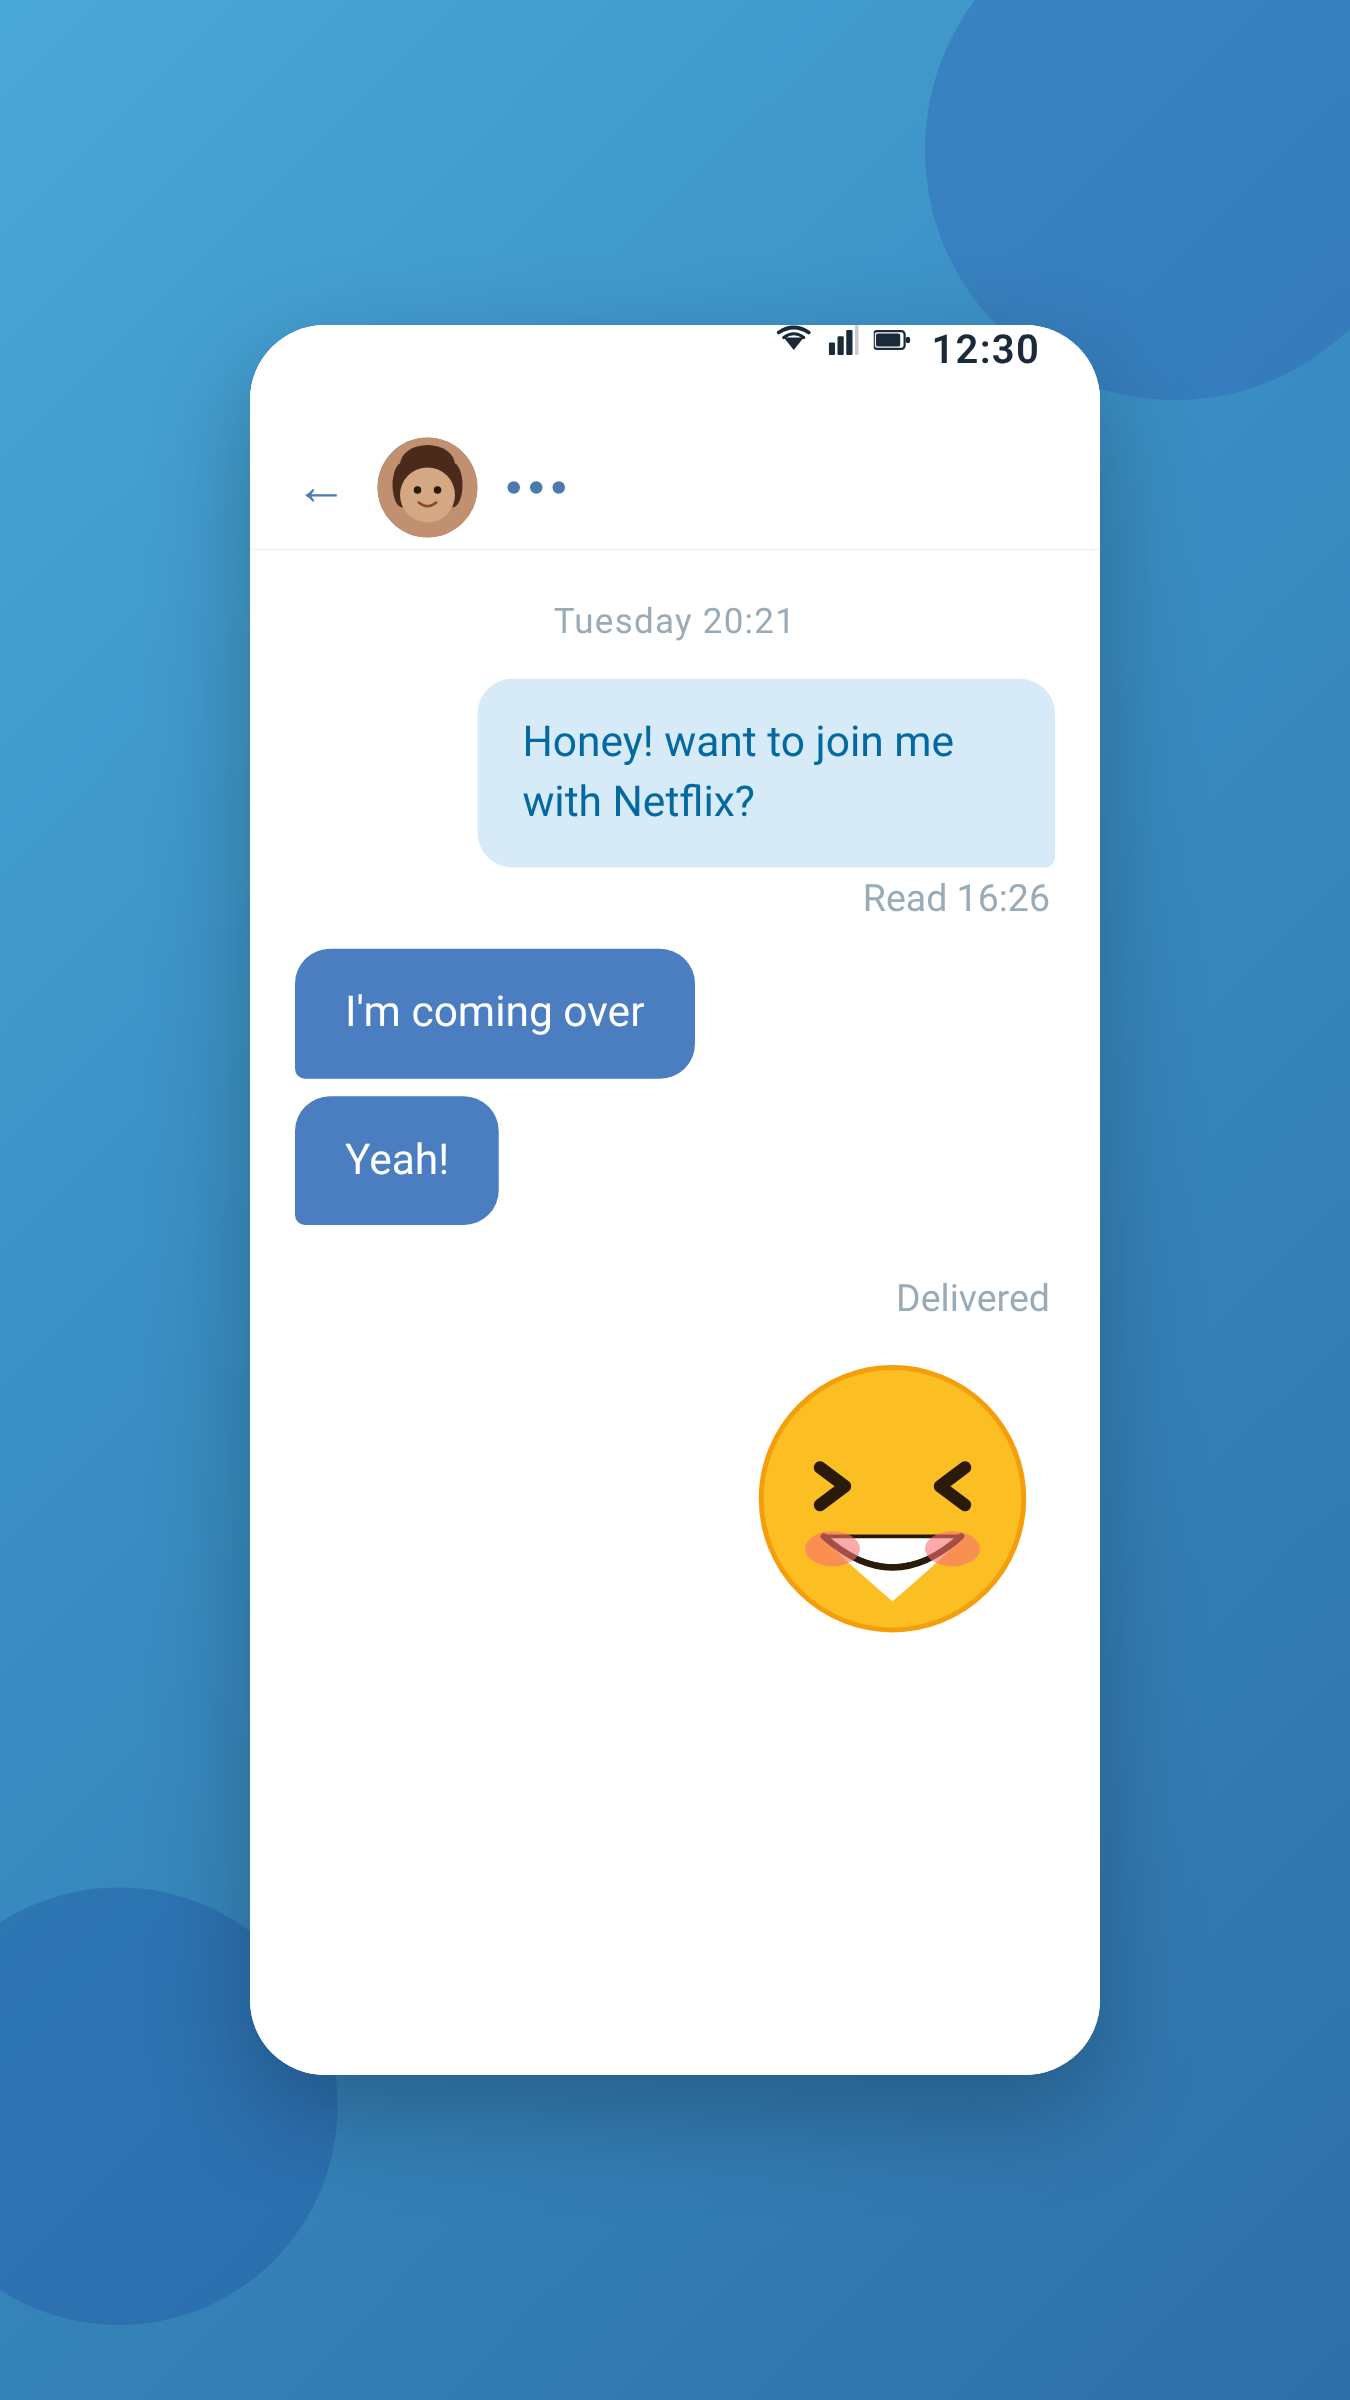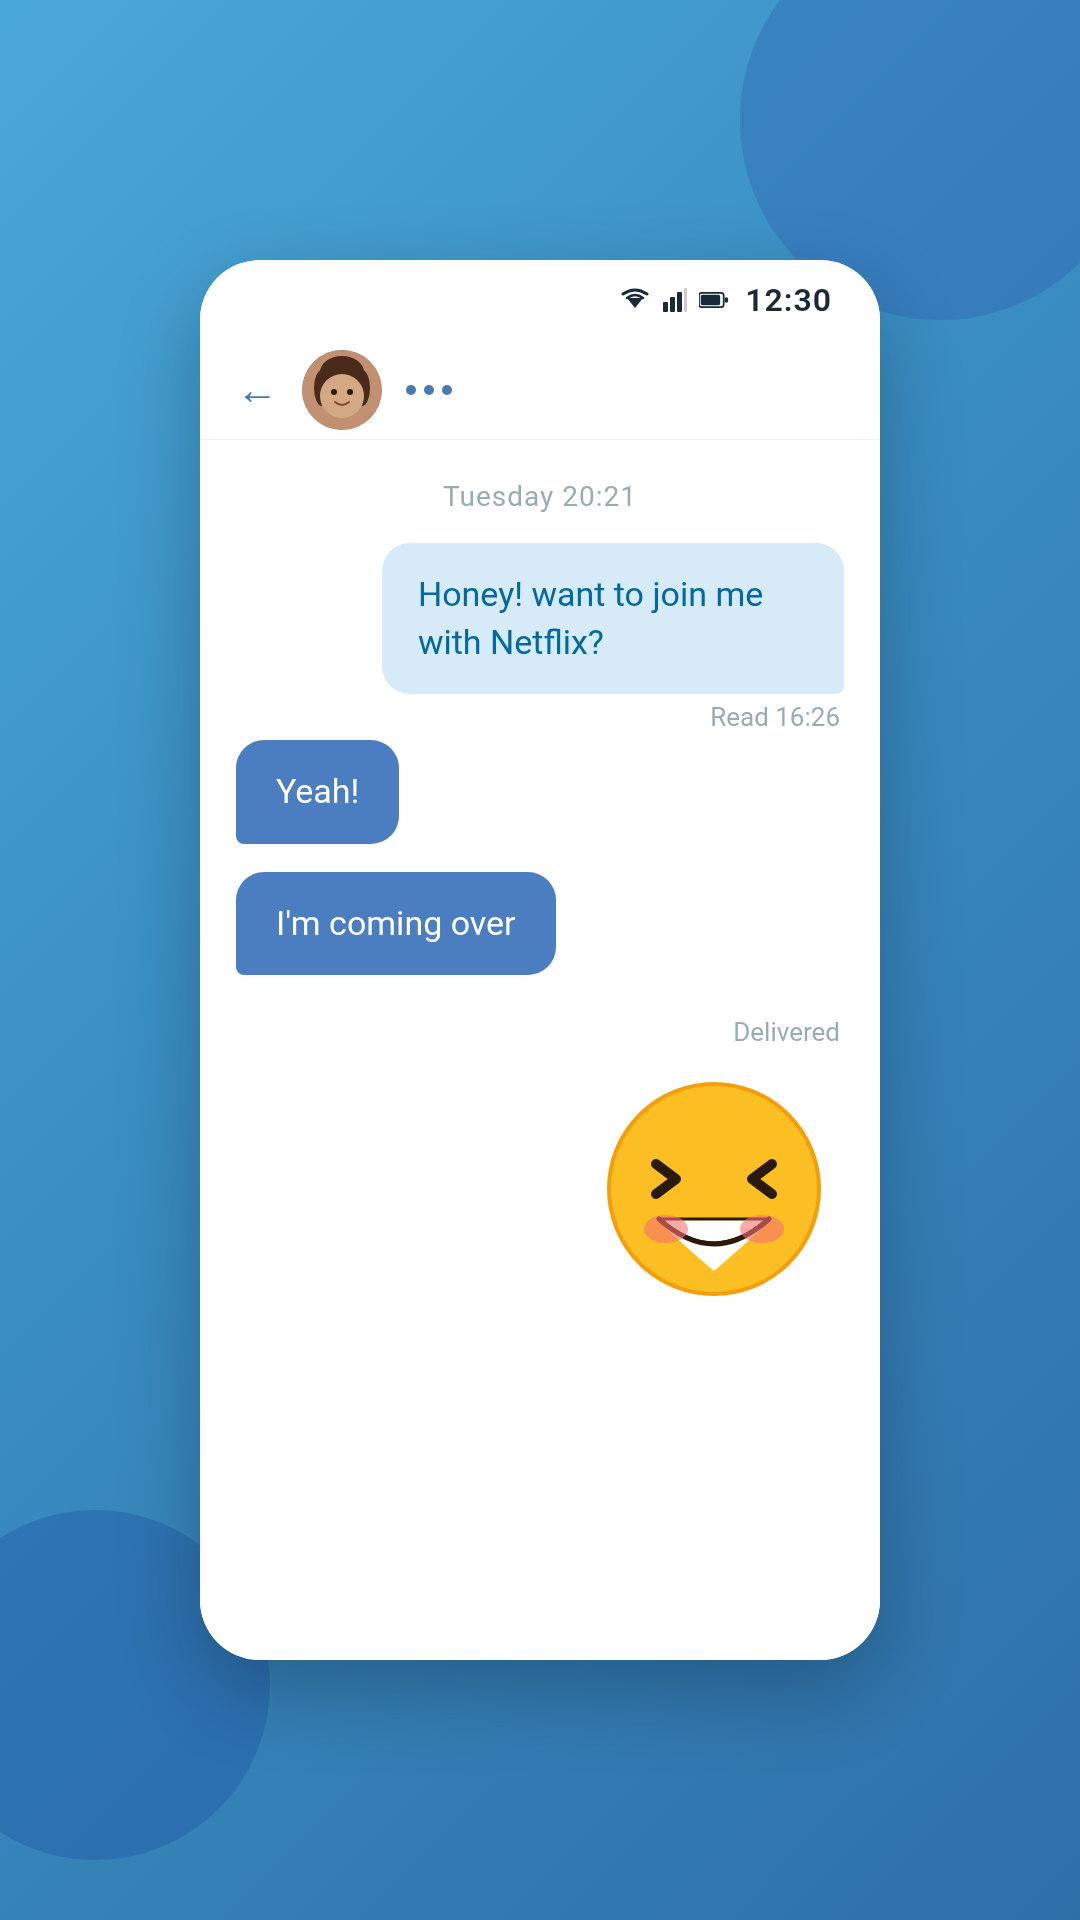--- a/index.html
+++ b/index.html
@@ -48,21 +48,21 @@
       box-shadow: 0 30px 80px rgba(0,0,0,0.25);
       display: flex;
       flex-direction: column;
     }
 
     
     .status-bar {
       background: #ffffff;
       height: 80px;
       display: flex;
-      align-items: center;
+      align-items: flex-start;
       justify-content: flex-end;
       padding: 0 48px;
       gap: 16px;
     }
 
     .status-icons {
       display: flex;
       align-items: center;
       gap: 12px;
     }
@@ -186,21 +186,21 @@
       color: #0369a1;
       border-radius: 28px 28px 8px 28px;
       padding: 28px 36px;
       font-size: 34px;
       max-width: 76%;
       line-height: 1.4;
     }
 
     .msg-status {
       color: #9aabb8;
-      font-size: 26px;
+      font-size: 30px;
       margin-top: 8px;
       margin-right: 4px;
     }
 
     
     .msg-in {
       display: flex;
       flex-direction: column;
       align-items: flex-start;
       margin-bottom: 14px;
@@ -300,25 +300,25 @@
   <div class="chat-area">
 
     <div class="timestamp-center">Tuesday  20:21</div>
 
     <div class="msg-out">
       <div class="bubble-out">Honey! want to join me with Netflix?</div>
       <span class="msg-status">Read 16:26</span>
     </div>
 
     <div class="msg-in">
+      <div class="bubble-in bubble-in-second">I'm coming over</div>
+    </div>
+
+    <div class="msg-in">
       <div class="bubble-in">Yeah!</div>
-    </div>
-
-    <div class="msg-in">
-      <div class="bubble-in bubble-in-second">I'm coming over</div>
     </div>
 
     <div class="msg-out" style="margin-top: 20px;">
       <span class="msg-status">Delivered</span>
     </div>
 
     <div class="emoji-container">
 
       <svg class="emoji-face" viewBox="0 0 220 220" xmlns="http://www.w3.org/2000/svg">
 

